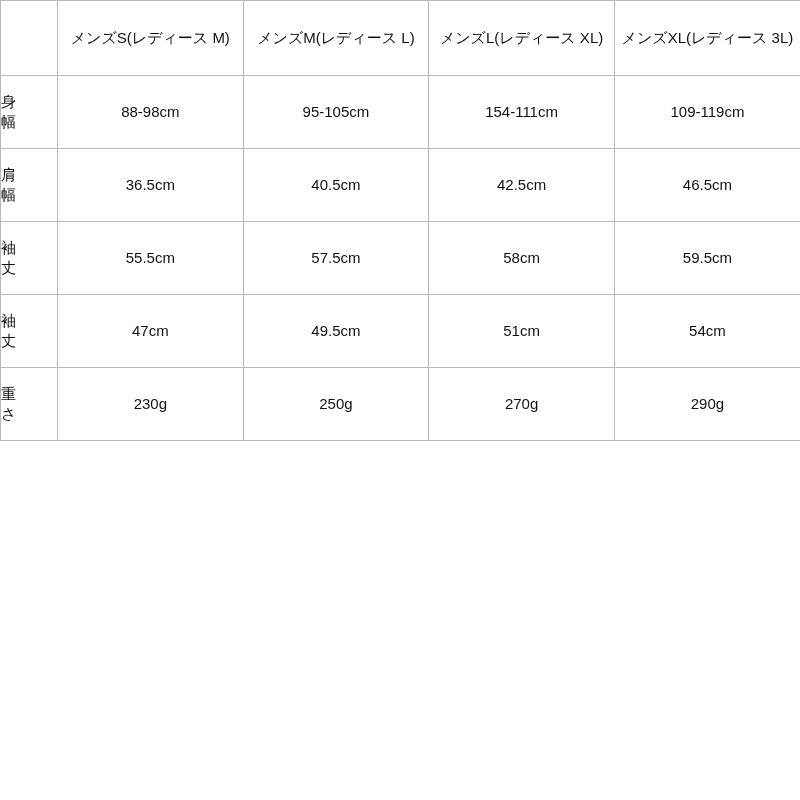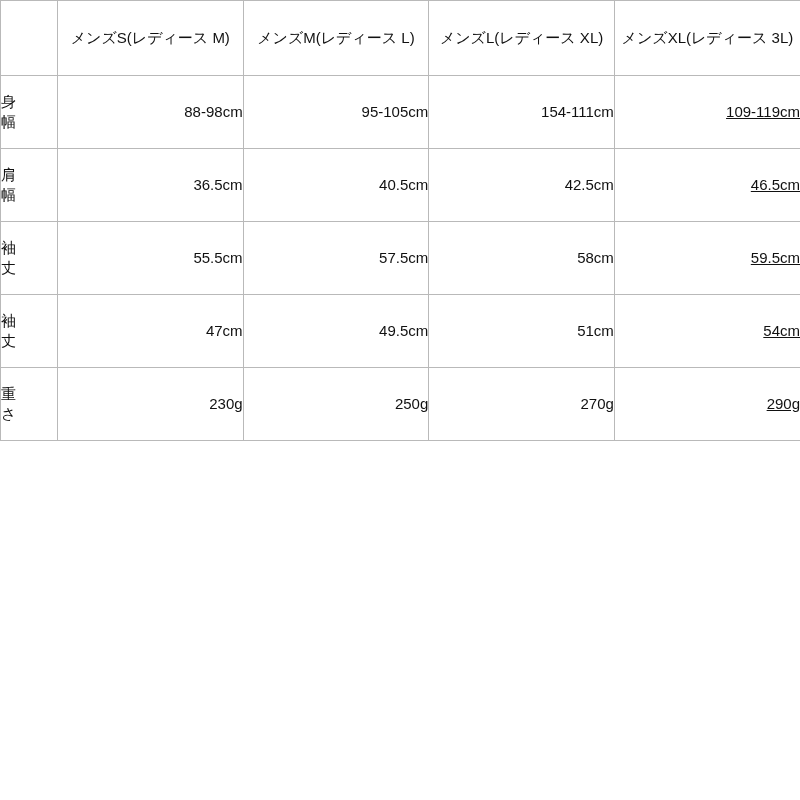--- a/index.html
+++ b/index.html
@@ -67,28 +67,27 @@
     border-left: none;
     letter-spacing: 0px;
   }
   th.row-head span.rh-text {
     display: block;
     width: 16px;
     word-break: break-all;
     line-height: 1.35;
   }
   td.val {
-    text-align: right;
+    text-align: center;
     font-size: 15px;
     background: #ffffff;
     padding: 0 6px;
   }
   td.val:last-child {
     border-right: none;
-    text-decoration: underline;
   }
   tr.data-row th.row-head,
   tr.data-row td.val {
     height: 72px;
   }
   
   .filler {
     width: 800px;
     background: #ffffff;
   }

